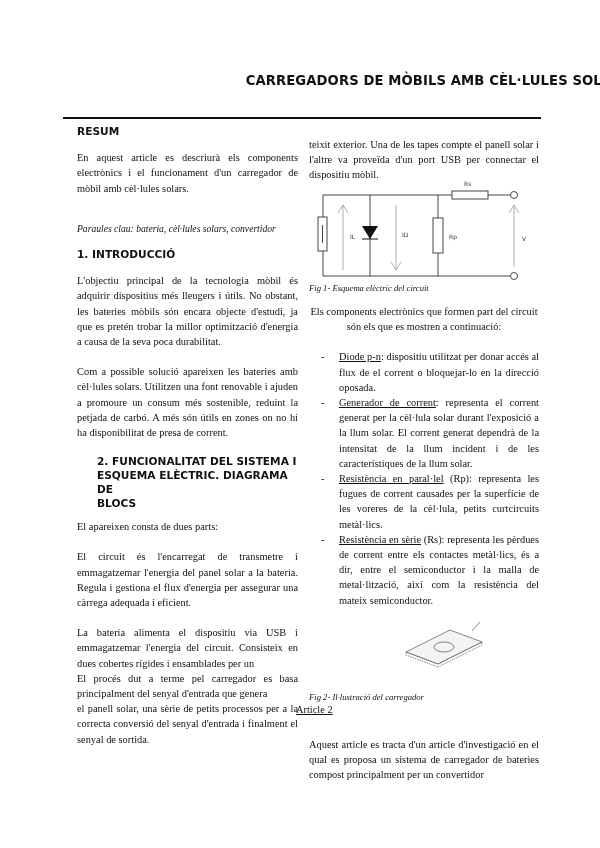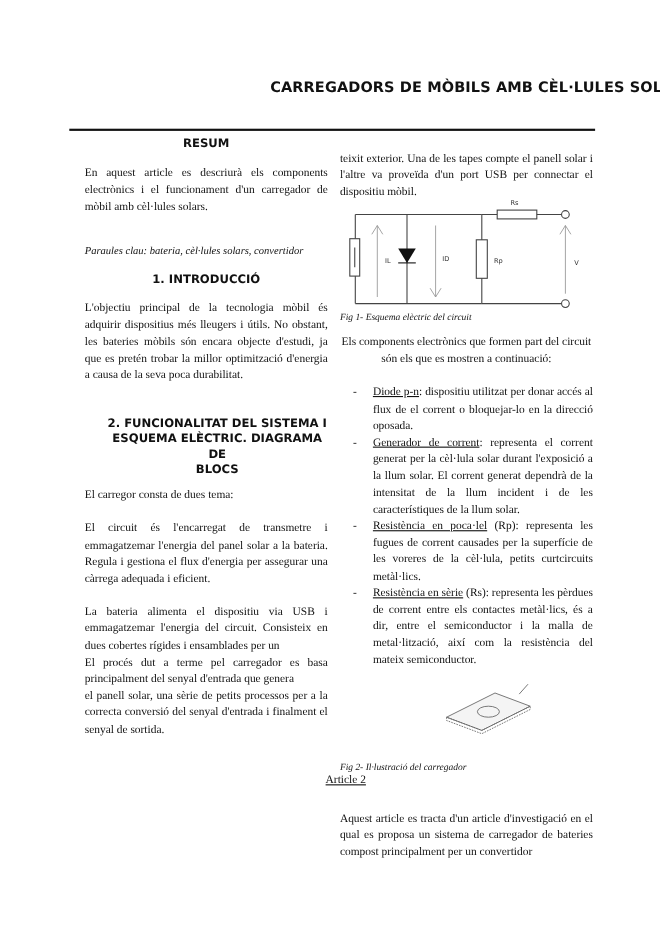--- a/index.html
+++ b/index.html
@@ -6,21 +6,21 @@
   body { width:600px; height:848px; position:relative; overflow:hidden; color:#111;
          font-family:"Liberation Serif","DejaVu Serif",serif; }
   .title { position:absolute; top:73px; left:0; width:600px; text-align:right;
            font-family:"DejaVu Sans","Liberation Sans",sans-serif; font-weight:bold;
            font-size:13.2px; letter-spacing:0.1px;padding-left:32px; }
   .rule { position:absolute; top:117px; left:63px; width:478px; height:2px; background:#111; }
   .col { position:absolute; font-size:10.4px; line-height:15.2px; text-align:justify; }
   .col.left { left:77px; width:221px; top:124px; }
   .col.right { left:309px; width:230px; top:137px; }
   h2 { font-family:"DejaVu Sans","Liberation Sans",sans-serif; font-weight:bold; font-size:10.6px;
-       text-align:center; margin:0; }
+       text-align:left; margin:0; }
   p { margin:0; }
   .gap { height:15px; }
   .kw { font-style:italic; font-size:9.6px; }
   .abs { position:absolute; }
   .cap { font-style:italic; font-size:8.6px; text-align:left; }
   ul.bl { list-style:none; margin:0; padding:0; }
   ul.bl li { position:relative; padding-left:30px; }
   ul.bl li .dash { position:absolute; left:12px; top:0; }
   u { }
   .h-sub { font-size:10.4px; text-decoration:underline; }
@@ -36,28 +36,29 @@
   <div style="height:11px"></div>
   <p>En aquest article es descriurà els components electrònics i el funcionament d'un carregador de mòbil amb cèl·lules solars.</p>
   <div class="gap"></div>
   <div style="height:10px"></div>
   <p class="kw">Paraules clau: bateria, cèl·lules solars, convertidor</p>
   <div style="height:11px"></div>
   <h2>1.  INTRODUCCIÓ</h2>
   <div style="height:11px"></div>
   <p>L'objectiu principal de la tecnologia mòbil és adquirir dispositius més lleugers i útils. No obstant, les bateries mòbils són  encara objecte d'estudi, ja que es pretén trobar la millor optimització d'energia a causa de la seva poca durabilitat.</p>
   <div class="gap"></div>
+  <p>Com a possible solució apareixen les bateries amb cèl·lules solars. Utilitzen una font renovable i ajuden a promoure un consum més sostenible, reduint la petjada de carbó. A més són útils en zones on no hi ha disponibilitat de presa de corrent.</p>
   <div style="height:14px"></div>
   <h2 style="padding-left:20px;line-height:14px;">
     <span>2.  FUNCIONALITAT DEL SISTEMA I</span><br>
     <span>ESQUEMA ELÈCTRIC. DIAGRAMA DE</span><br>
     <span>BLOCS</span>
   </h2>
   <div style="height:9px"></div>
-  <p>El carregor consta de dues tema:</p>
+  <p>El apareixen consta de dues parts:</p>
   <div class="gap"></div>
   <p>El circuit és l'encarregat de transmetre i emmagatzemar l'energia del panel solar a la bateria. Regula i gestiona el flux d'energia per assegurar una càrrega adequada i eficient.</p>
   <div class="gap"></div>
   <p>La bateria alimenta el dispositiu via USB i emmagatzemar  l'energia del circuit. Consisteix en dues cobertes rígides i ensamblades per un</p>
   <p>El procés dut a terme pel carregador es basa principalment del  senyal d'entrada que genera</p>
   <p>el panell solar, una sèrie de petits processos per a la correcta conversió del senyal d'entrada i finalment el senyal de sortida.</p>
 </div>
 
 <div class="col right">
   <p>teixit exterior. Una de les tapes compte el panell solar i l'altre va proveïda d'un port USB per connectar el dispositiu mòbil.</p>
@@ -106,21 +107,21 @@
     <li>
       <span class="dash">-</span>
       <u>Diode p-n</u><span>: dispositiu utilitzat per donar accés al flux de el corrent o bloquejar-lo en la direcció oposada.</span>
     </li>
     <li>
       <span class="dash">-</span>
       <u>Generador de corrent</u><span>: representa el corrent generat per la cèl·lula solar durant l'exposició a la llum solar. El corrent generat dependrà de la intensitat de la llum incident i de les característiques de la llum solar.</span>
     </li>
     <li>
       <span class="dash">-</span>
-      <u>Resistència en poca·lel</u><span>  (Rp): representa les fugues de corrent causades per la superfície de les voreres de la cèl·lula, petits curtcircuits metàl·lics.</span>
+      <u>Resistència en paral·lel</u><span>  (Rp): representa les fugues de corrent causades per la superfície de les voreres de la cèl·lula, petits curtcircuits metàl·lics.</span>
     </li>
     <li>
       <span class="dash">-</span>
       <u>Resistència en sèrie</u><span> (Rs): representa les pèrdues de corrent entre els contactes metàl·lics, és a dir, entre el semiconductor i la malla de metal·lització, així com la resistència del mateix semiconductor.</span>
     </li>
   </ul>
 </div>
 
 <svg class="abs" style="left:402px;top:618px;" width="86" height="50" viewBox="0 0 86 50">
   <g stroke="#666" stroke-width="0.8" fill="none">

